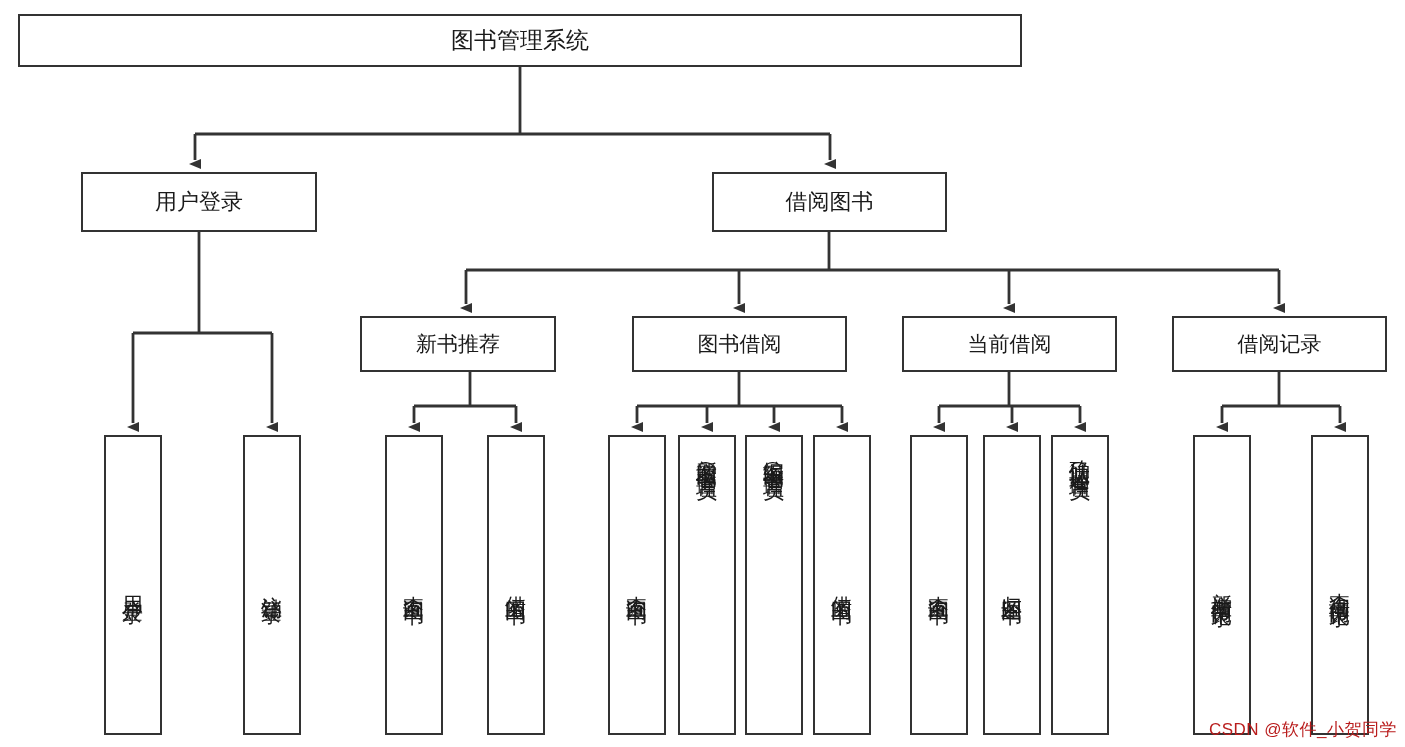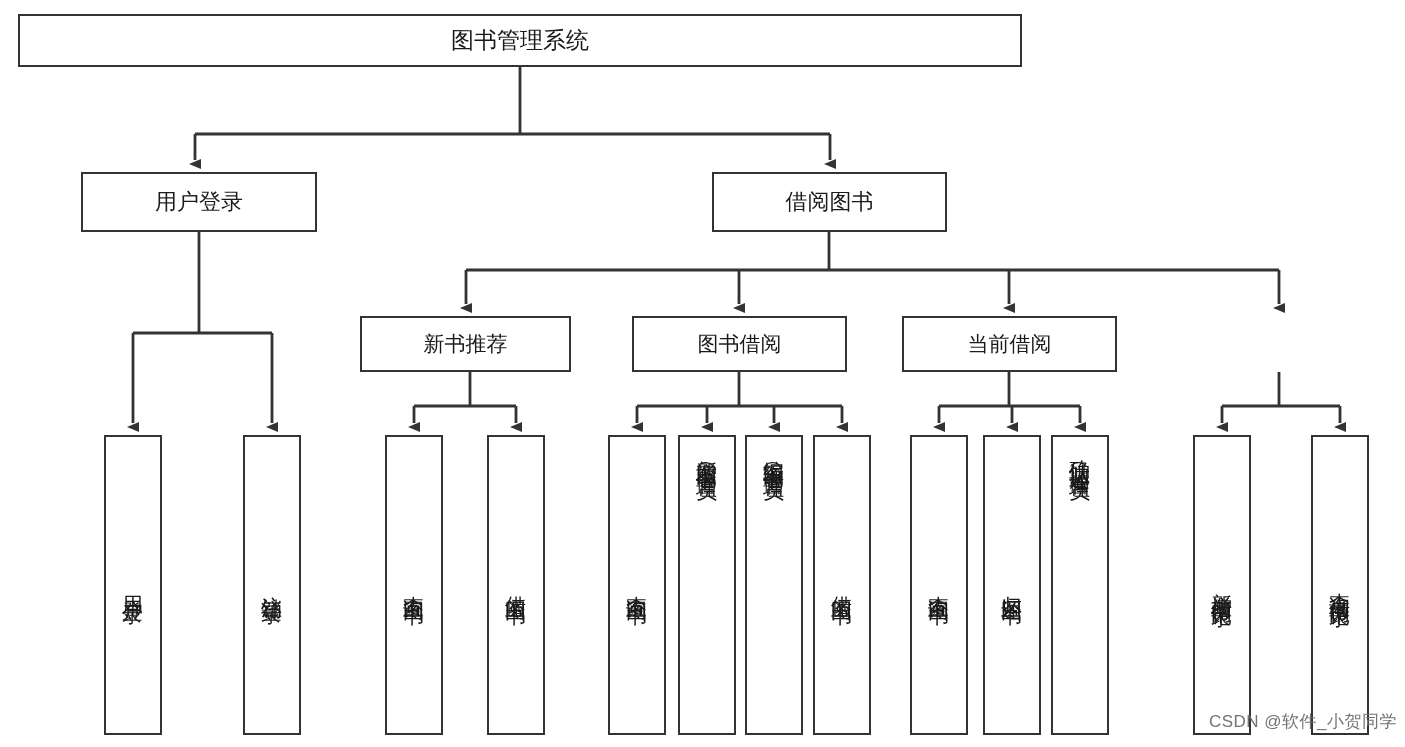--- a/index.html
+++ b/index.html
@@ -61,23 +61,23 @@
     position: absolute;
     left: 0;
     top: 0;
     width: 1405px;
     height: 747px;
     pointer-events: none;
   }
   .watermark {
     position: absolute;
     right: 8px;
-    bottom: 14px;
+    bottom: 6px;
     font-size: 17px;
-    color: #737373;
+    color: #b91c1c;
     letter-spacing: 0.5px;
     white-space: nowrap;
   }
 </style>
 </head>
 <body>
 
 <div id="canvas">
 
   <svg id="wires" viewBox="0 0 1405 747" xmlns="http://www.w3.org/2000/svg">
@@ -134,29 +134,32 @@
     <span>图书管理系统</span>
   </div>
 
   <div class="node lvl2" style="left:81px; top:172px; width:236px; height:60px;">
     <span>用户登录</span>
   </div>
   <div class="node lvl2" style="left:712px; top:172px; width:235px; height:60px;">
     <span>借阅图书</span>
   </div>
 
-  <div class="node lvl3" style="left:360px; top:316px; width:211px; height:56px;">
+  <div class="node lvl3" style="left:360px; top:316px; width:196px; height:56px;">
     <span>新书推荐</span>
   </div>
   <div class="node lvl3" style="left:902px; top:316px; width:215px; height:56px;">
     <span>当前借阅</span>
   </div>
   <div class="node lvl3" style="left:632px; top:316px; width:215px; height:56px;">
     <span>图书借阅</span>
   </div>
+  <div class="node lvl3" style="left:1172px; top:316px; width:215px; height:56px;">
+    <span>借阅记录</span>
+  </div>
 
   <div class="node leaf midalign" style="left:104px; top:435px; width:58px; height:300px;">
     <span class="vtext">用户登录</span>
   </div>
   <div class="node leaf midalign" style="left:243px; top:435px; width:58px; height:300px;">
     <span class="vtext">注销登录</span>
   </div>
 
   <div class="node leaf midalign" style="left:385px; top:435px; width:58px; height:300px;">
     <span class="vtext">查询图书</span>

